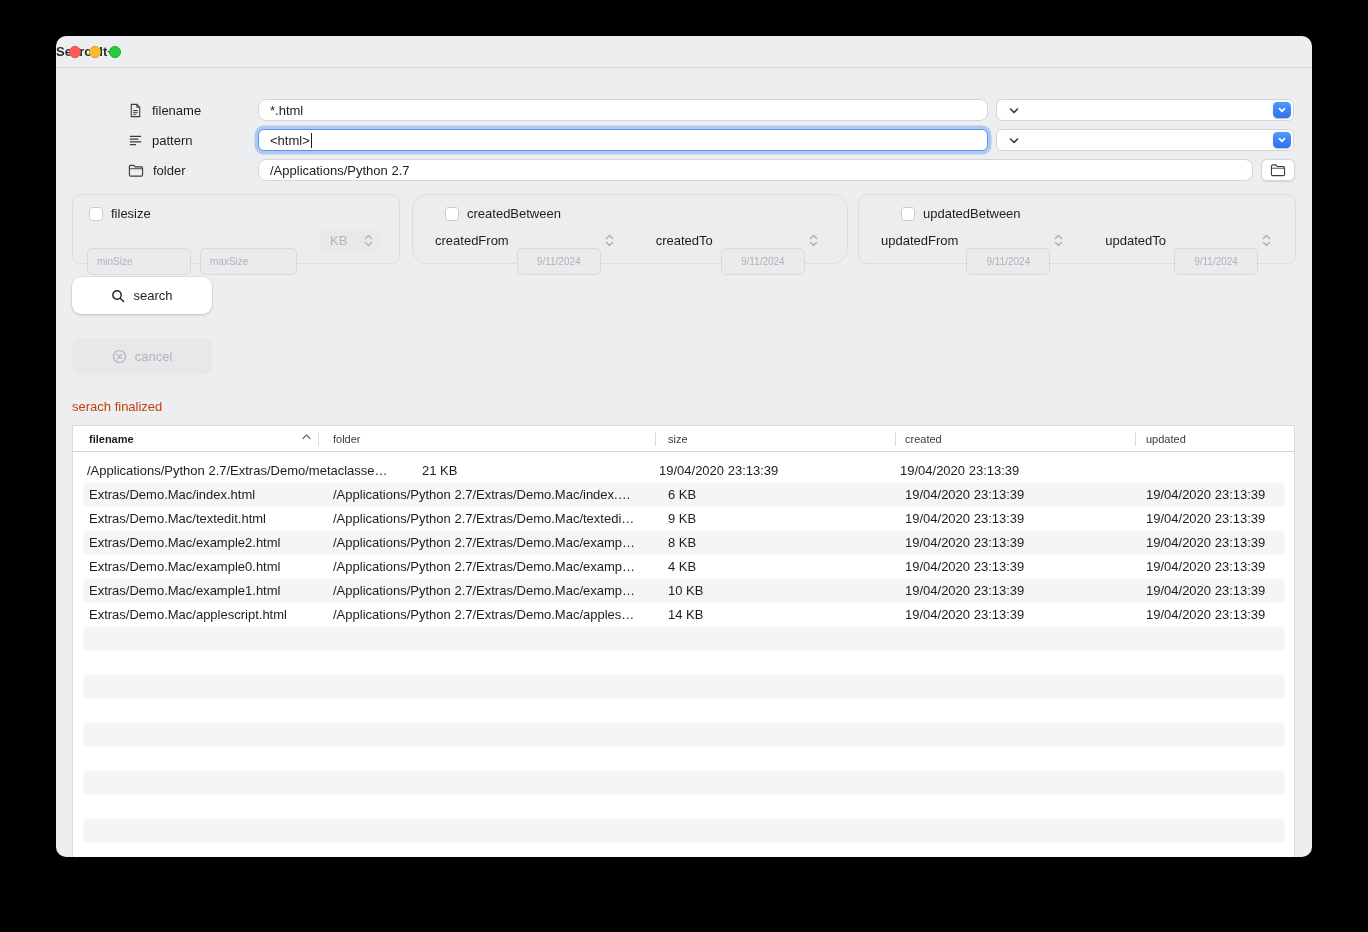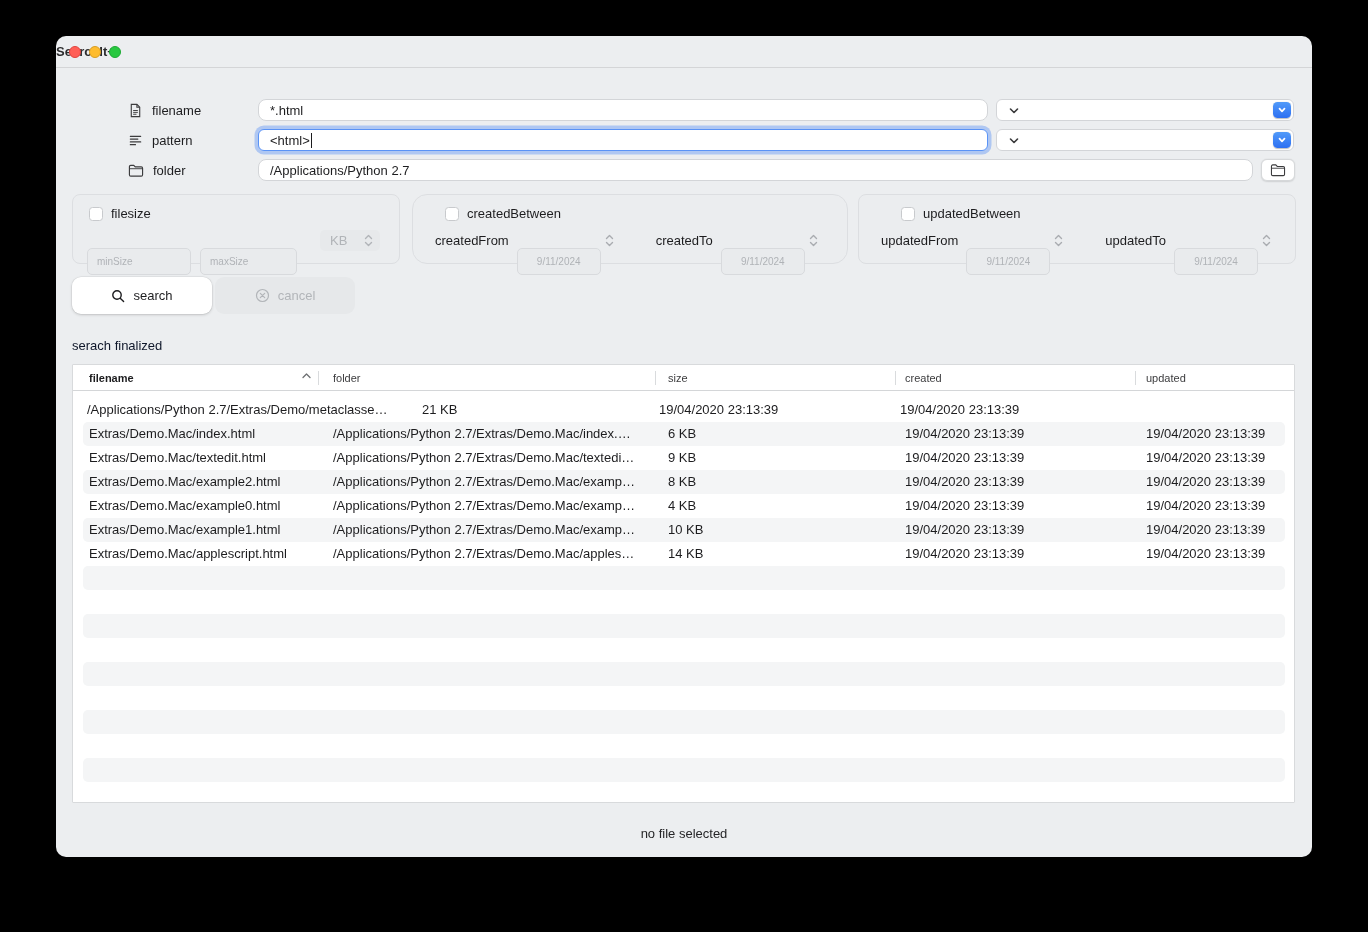--- a/index.html
+++ b/index.html
@@ -64,28 +64,28 @@
   .max-field { width:97px; margin-left:9px; }
   .unit-popup { width:60px; height:21px; margin-left:23px; background:#e7e9eb;
         border-radius:5px; display:flex; align-items:center; justify-content:space-between;
         padding:0 7px 0 10px; font-size:13px; color:#b1b4b8; }
   .dlabel { font-size:13px; color:#1d1d1f; }
   .date-field { width:84px; text-align:center; padding:0 4px; }
   .stepper { width:13px; height:21px; display:flex; flex-direction:column; align-items:center;
         justify-content:center; gap:1px; margin-left:2px; color:#a9acb0; }
   .gap8 { margin-left:8px; } .gap40 { margin-left:40px; }
   
-  .actions { display:flex; gap:3px; margin-top:13px; }
+  .actions { display:flex; gap:24px; margin-top:13px;flex-direction:column; }
   .btn { height:37px; width:140px; border-radius:9px; display:flex; align-items:center;
          justify-content:center; gap:8px; font-size:13px; font-family:inherit; border:none; }
   .btn-search { background:#fff; color:#1d1d1f;
          box-shadow:0 0 0 0.5px rgba(0,0,0,.07), 0 1px 3px rgba(0,0,0,.16); }
   .btn-cancel { background:#e6e8ea; color:#b2b5b9; }
   
-  .status { margin-top:24px; font-size:13px; color:#0f172a; height:16px; }
+  .status { margin-top:24px; font-size:13px; color:#c2410c; height:16px; }
   
   .table { margin-top:10px; width:1223px; height:439px; background:#fff;
            border:1px solid #d8dadc; border-radius:1px; overflow:hidden; }
   .thead { display:flex; height:26px; align-items:center; border-bottom:1px solid #d4d6d8; }
   .th { position:relative; font-size:11px; color:#3c3c3e; height:26px; line-height:26px; }
   .th-sorted { font-weight:700; color:#1d1d1f; }
   .th:not(:last-child)::after { content:''; position:absolute; right:0; top:6px;
         height:14px; width:1px; background:#d9dbdd; }
   .sort-ind { position:absolute; right:7px; top:7px; }
   .c0 { width:246px; padding-left:16px; }

